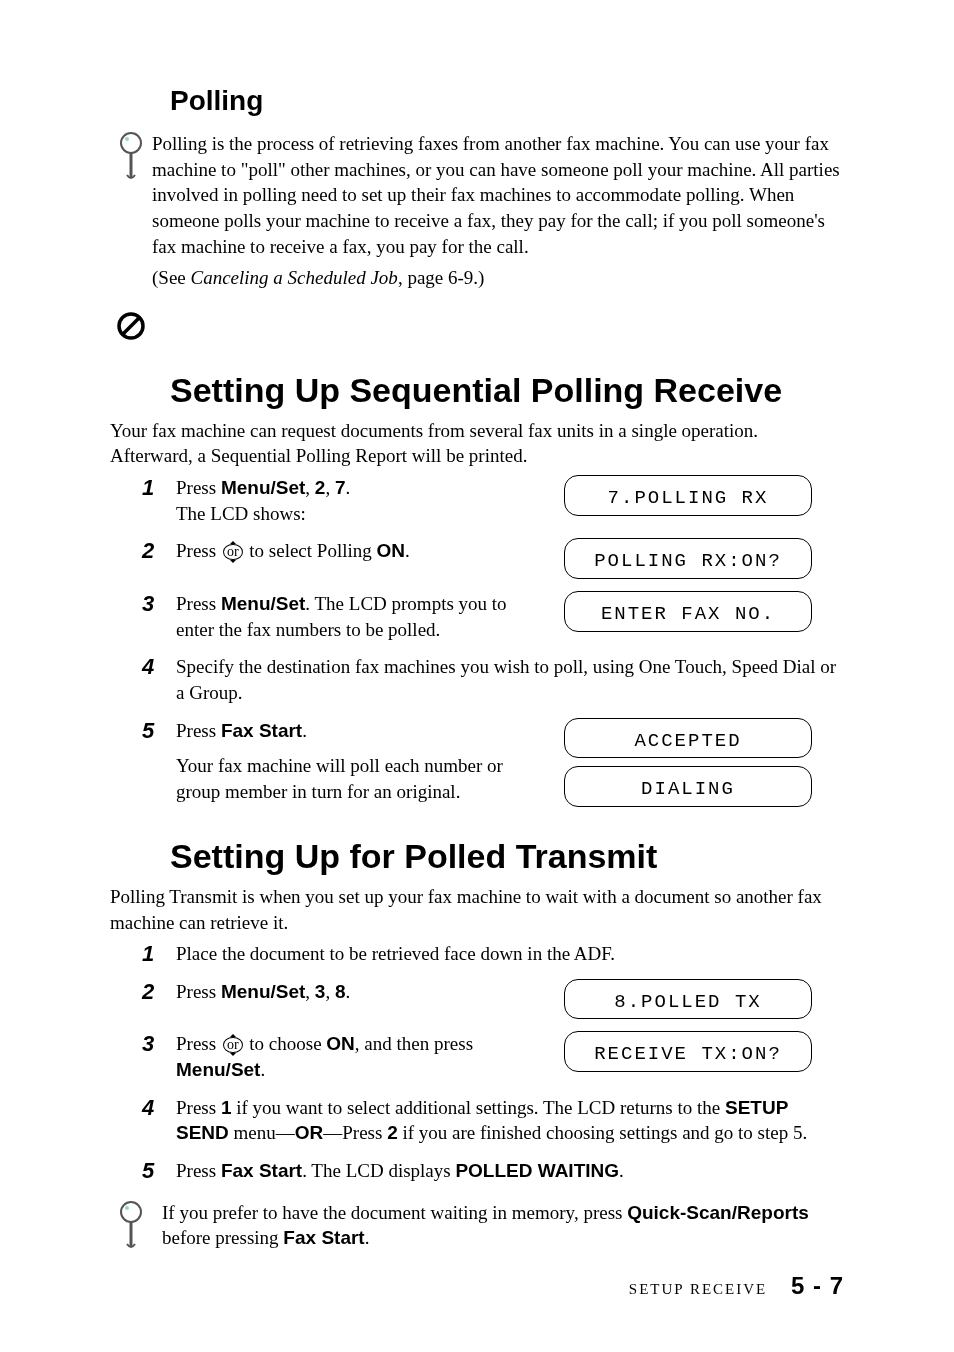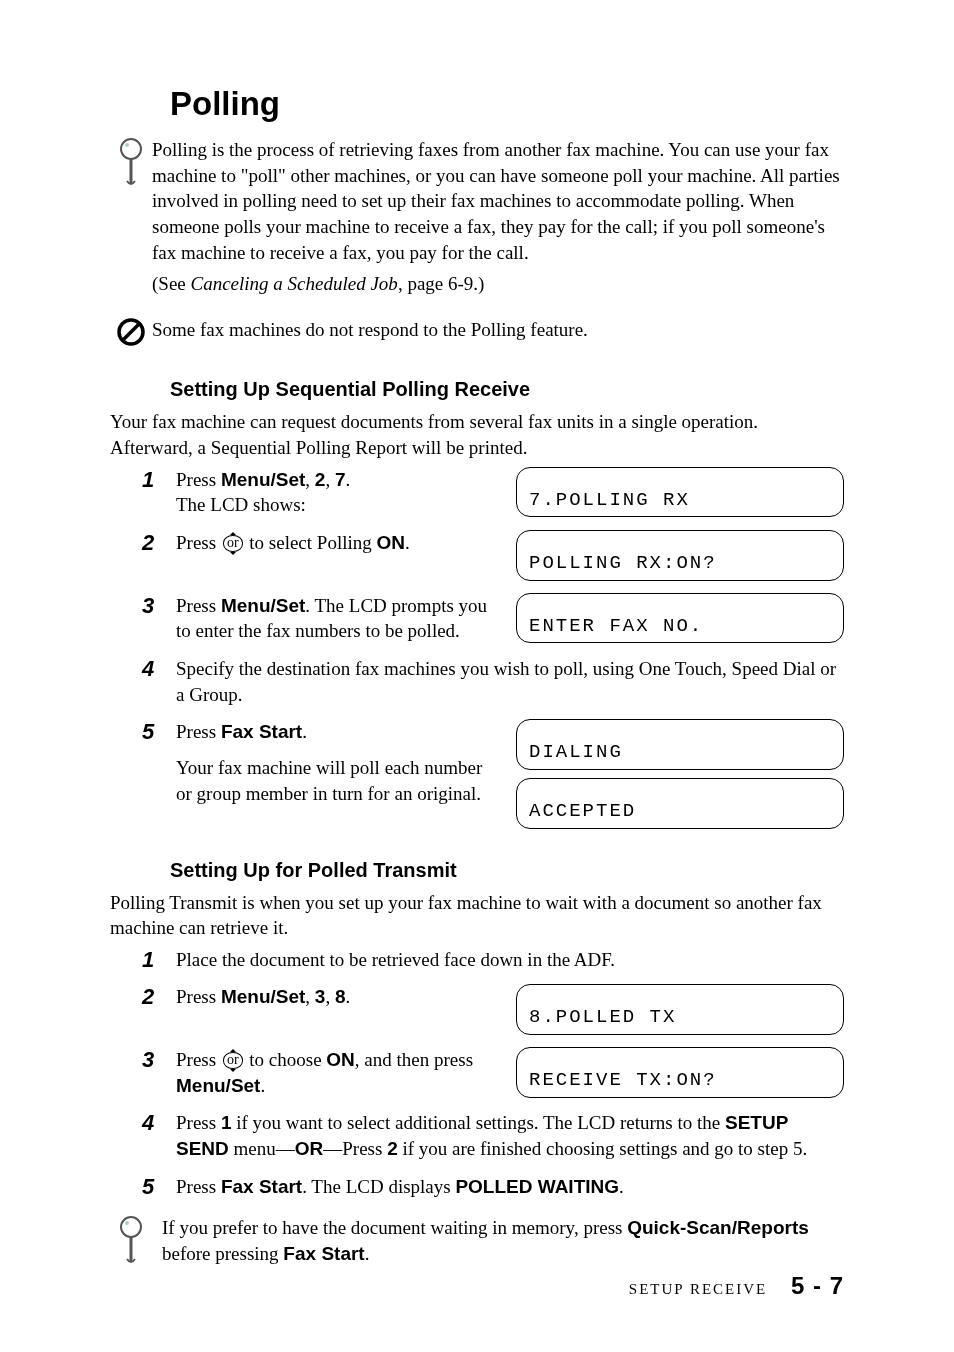--- a/index.html
+++ b/index.html
@@ -9,28 +9,28 @@
     color: #000;
     width: 954px;
     height: 1352px;
     position: relative;
     padding: 85px 110px 60px 110px;
   }
   .content { }
   h2.heading1 {
     font-family: Arial, Helvetica, sans-serif;
     font-weight: bold;
-    font-size: 33px;
+    font-size: 28px;
     margin-bottom: 8px;
     margin-left: 60px;
   }
   h2.heading2 {
     font-family: Arial, Helvetica, sans-serif;
     font-weight: bold;
-    font-size: 20px;
+    font-size: 34px;
     margin-left: 60px;
     margin-top: 30px;
     margin-bottom: 8px;
   }
   p.body {
     font-size: 19px;
     line-height: 1.35;
     margin-bottom: 6px;
   }
   .note-row {
@@ -78,27 +78,28 @@
   }
   .lcd-stack {
     flex: 0 0 280px;
     display: flex;
     flex-direction: column;
     gap: 8px;
   }
   .lcd {
     border: 1.8px solid #000;
     border-radius: 14px;
-    padding: 20px 12px 3px 12px;
+    padding: 10px 12px 3px 12px;
     font-family: "Courier New", monospace;
     font-size: 19px;
     letter-spacing: 2px;
     white-space: pre;
-    width: 328px;
+    width: 248px;
     font-weight: 500;
+    text-align: center;
   }
   strong { font-weight: bold; font-family: Arial, Helvetica, sans-serif; text-align: right; }
   em.menu { font-style: italic; }
   .or-icon {
     display: inline-block;
     vertical-align: middle;
     font-family: "Times New Roman", serif;
     font-size: 14px;
     border: 1px solid #000;
     border-radius: 50% / 48%;
@@ -166,21 +167,20 @@
     </div>
   </div>
 
   <div class="note-row">
     <div class="note-icon prohibit-icon">
       <svg width="30" height="30" viewBox="0 0 30 30">
         <circle cx="15" cy="15" r="12" fill="none" stroke="#000" stroke-width="3.5"></circle>
         <line x1="7" y1="23" x2="23" y2="7" stroke="#000" stroke-width="3.5"></line>
       </svg>
     </div>
-    <p class="body" style="margin-left:0">Some fax machines do not respond to the Polling feature.</p>
   </div>
 
   <h2 class="heading2">Setting Up Sequential Polling Receive</h2>
   <p class="body">Your fax machine can request documents from several fax units in a single operation. Afterward, a Sequential Polling Report will be printed.</p>
 
   <ol class="steps">
     <li>
       <span class="num">1</span>
       <div class="step-row">
         <div class="step-text">
@@ -220,22 +220,22 @@
     </li>
     <li>
       <span class="num">5</span>
       <div class="step-row">
         <div class="step-text">
           <span>Press </span><strong>Fax Start</strong><span>.</span>
           <div style="height:10px"></div>
           <span>Your fax machine will poll each number or group member in turn for an original.</span>
         </div>
         <div class="lcd-stack">
+          <div class="lcd">ACCEPTED</div>
           <div class="lcd">DIALING</div>
-          <div class="lcd">ACCEPTED</div>
         </div>
       </div>
     </li>
   </ol>
 
   <h2 class="heading2">Setting Up for Polled Transmit</h2>
   <p class="body">Polling Transmit is when you set up your fax machine to wait with a document so another fax machine can retrieve it.</p>
 
   <ol class="steps">
     <li>

